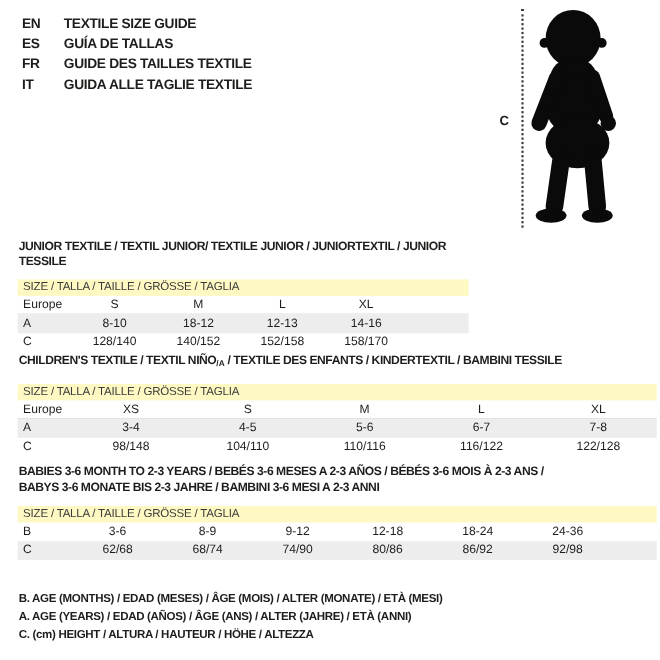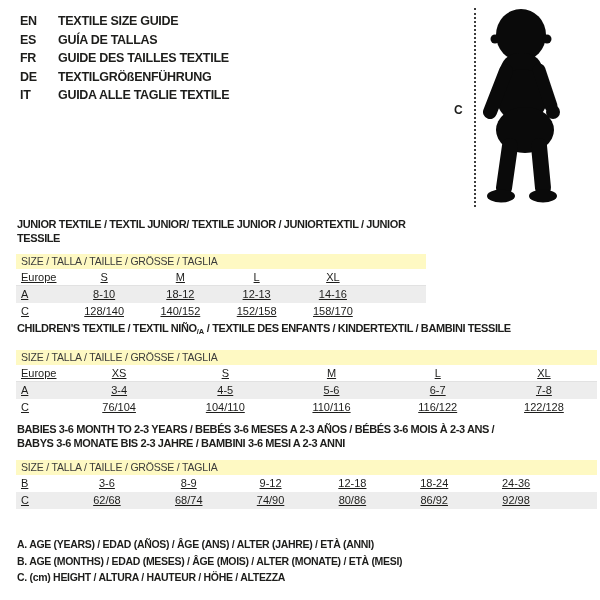--- a/index.html
+++ b/index.html
@@ -24,21 +24,21 @@
   .figure-label{left:454px;top:103px;font-weight:bold;font-size:12px;}
   .baby-svg{left:483px;top:8px;}
 
   
   .tbl{left:16px;}
   .tbl-title{margin:0;font-size:11px;font-weight:bold;
     letter-spacing:-0.4px;line-height:14px;padding-left:1px;}
   .size-bar{background:#fef9c3;height:15px;line-height:15px;
     font-size:10.5px;color:#3b3b3b;padding-left:5px;
     letter-spacing:-0.2px;}
-  .t-row{display:flex;height:17px;line-height:17px;font-size:11px;text-decoration:underline;}
+  .t-row{display:flex;height:17px;line-height:17px;font-size:11px;}
   .t-row:nth-child(even){background:#ededed;}
   .t-label{flex:0 0 45px;padding-left:5px;text-align:left;}
   .t-cell{flex:1;text-align:center;}
   #table-1{top:217px;width:410px;}
   #table-2{top:321px;width:581px;}
   #table-3{top:422px;width:581px;}
   #table-1 .size-bar{margin-top:9px;}
   #table-2 .size-bar{margin-top:11px;}
   #table-3 .size-bar{margin-top:10px;}
   #table-1 .t-row{padding-right:55px;}
@@ -61,24 +61,20 @@
       <span class="lang-code">EN</span>
       <span class="lang-label">TEXTILE SIZE GUIDE</span>
     </div>
     <div class="lang-row">
       <span class="lang-code">ES</span>
       <span class="lang-label">GUÍA DE TALLAS</span>
     </div>
     <div class="lang-row">
       <span class="lang-code">FR</span>
       <span class="lang-label">GUIDE DES TAILLES TEXTILE</span>
-    </div>
-    <div class="lang-row">
-      <span class="lang-code">DE</span>
-      <span class="lang-label">TEXTILGRÖßENFÜHRUNG</span>
     </div>
     <div class="lang-row">
       <span class="lang-code">IT</span>
       <span class="lang-label">GUIDA ALLE TAGLIE TEXTILE</span>
     </div>
   </div>
 
   <div class="abs measure-line"></div>
   <div class="abs figure-label">C</div>
   <svg class="abs baby-svg" width="84" height="197" viewBox="0 0 84 197" aria-hidden="true">
@@ -142,21 +138,21 @@
         <div class="t-row">
           <span class="t-label">A</span>
           <span class="t-cell">3-4</span>
           <span class="t-cell">4-5</span>
           <span class="t-cell">5-6</span>
           <span class="t-cell">6-7</span>
           <span class="t-cell">7-8</span>
         </div>
         <div class="t-row">
           <span class="t-label">C</span>
-          <span class="t-cell">76/104</span>
+          <span class="t-cell">98/148</span>
           <span class="t-cell">104/110</span>
           <span class="t-cell">110/116</span>
           <span class="t-cell">116/122</span>
           <span class="t-cell">122/128</span>
         </div>
       </div>
   </section>
 
   <section class="abs tbl" id="table-3">
     <h2 class="tbl-title">
@@ -180,18 +176,18 @@
           <span class="t-cell">68/74</span>
           <span class="t-cell">74/90</span>
           <span class="t-cell">80/86</span>
           <span class="t-cell">86/92</span>
           <span class="t-cell">92/98</span>
         </div>
       </div>
   </section>
 
   <div class="abs footnotes">
+    <div>B. AGE (MONTHS) / EDAD (MESES) / ÂGE (MOIS) / ALTER (MONATE) / ETÀ (MESI)</div>
     <div>A. AGE (YEARS) / EDAD (AÑOS) / ÂGE (ANS) / ALTER (JAHRE) / ETÀ (ANNI)</div>
-    <div>B. AGE (MONTHS) / EDAD (MESES) / ÂGE (MOIS) / ALTER (MONATE) / ETÀ (MESI)</div>
     <div>C. (cm) HEIGHT / ALTURA / HAUTEUR / HÖHE / ALTEZZA</div>
   </div>
 
 </div>
 
 </body></html>

